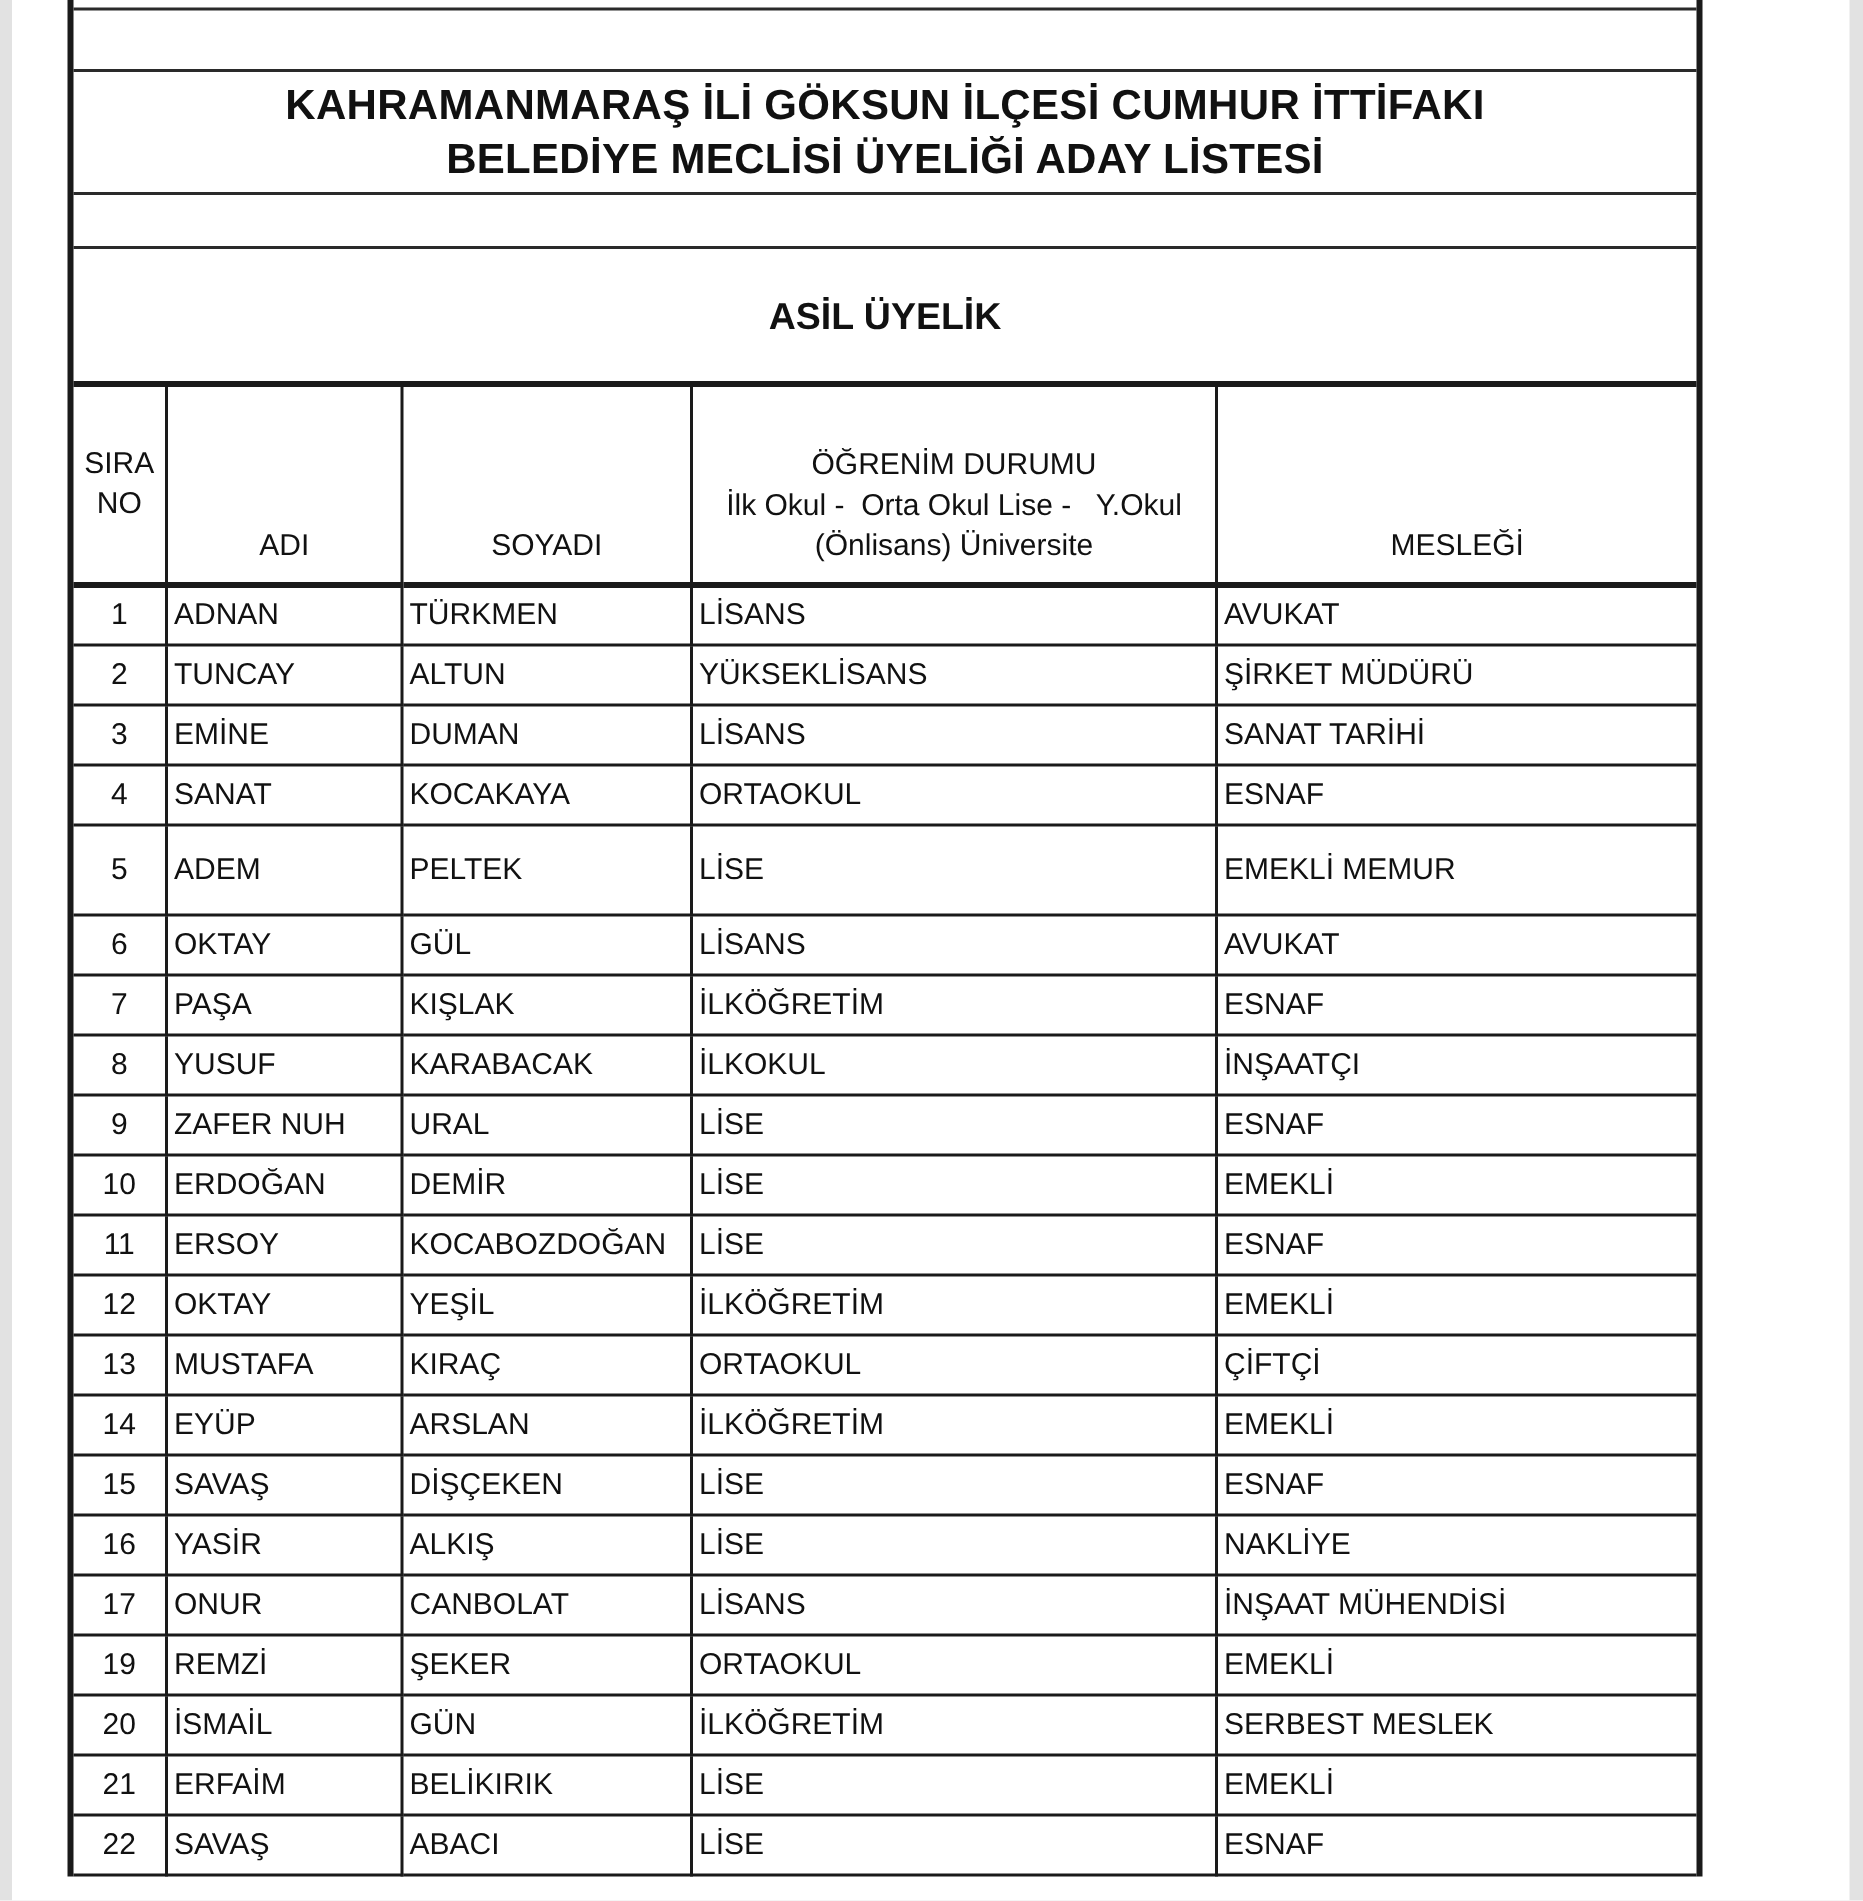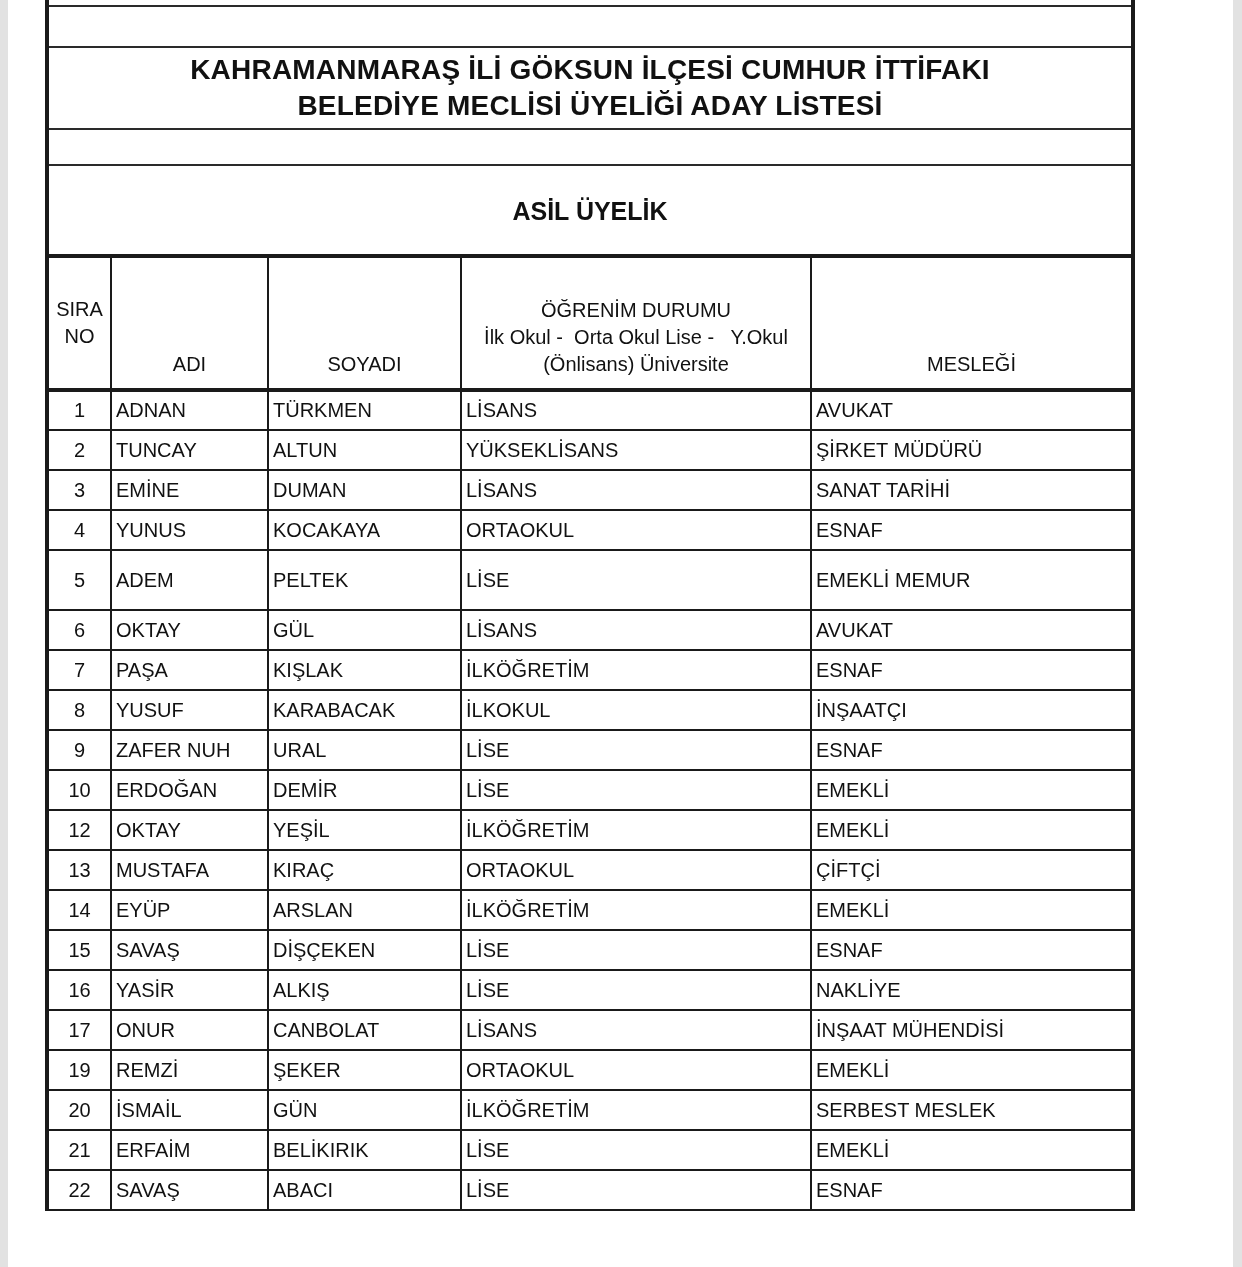--- a/index.html
+++ b/index.html
@@ -102,21 +102,21 @@
           </tr>
           <tr>
             <td class="no">3</td>
             <td>EMİNE</td>
             <td>DUMAN</td>
             <td>LİSANS</td>
             <td>SANAT TARİHİ</td>
           </tr>
           <tr>
             <td class="no">4</td>
-            <td>YUNUS</td>
+            <td>SANAT</td>
             <td>KOCAKAYA</td>
             <td>ORTAOKUL</td>
             <td>ESNAF</td>
           </tr>
           <tr class="tall">
             <td class="no">5</td>
             <td>ADEM</td>
             <td>PELTEK</td>
             <td>LİSE</td>
             <td>EMEKLİ MEMUR</td>
@@ -148,20 +148,27 @@
             <td>URAL</td>
             <td>LİSE</td>
             <td>ESNAF</td>
           </tr>
           <tr>
             <td class="no">10</td>
             <td>ERDOĞAN</td>
             <td>DEMİR</td>
             <td>LİSE</td>
             <td>EMEKLİ</td>
+          </tr>
+          <tr>
+            <td class="no">11</td>
+            <td>ERSOY</td>
+            <td>KOCABOZDOĞAN</td>
+            <td>LİSE</td>
+            <td>ESNAF</td>
           </tr>
           <tr>
             <td class="no">12</td>
             <td>OKTAY</td>
             <td>YEŞİL</td>
             <td>İLKÖĞRETİM</td>
             <td>EMEKLİ</td>
           </tr>
           <tr>
             <td class="no">13</td>

